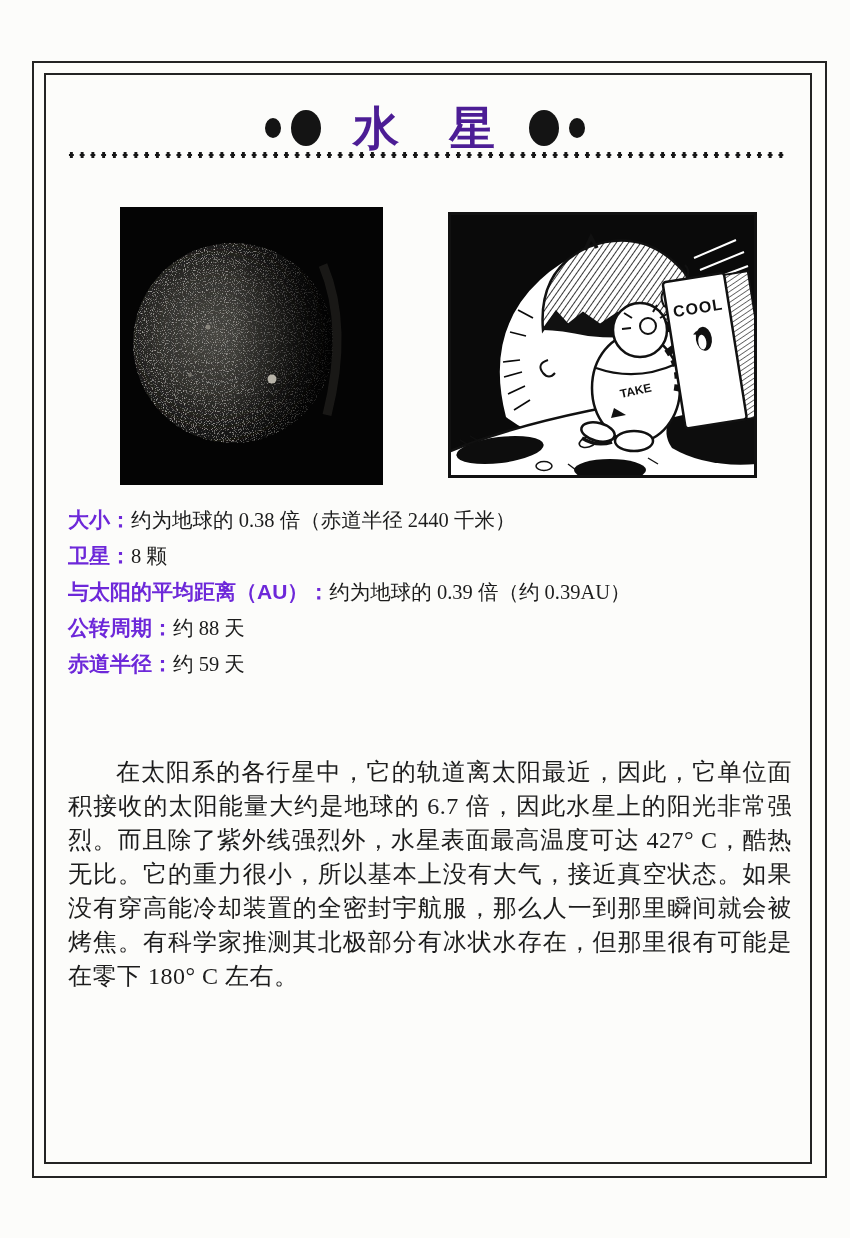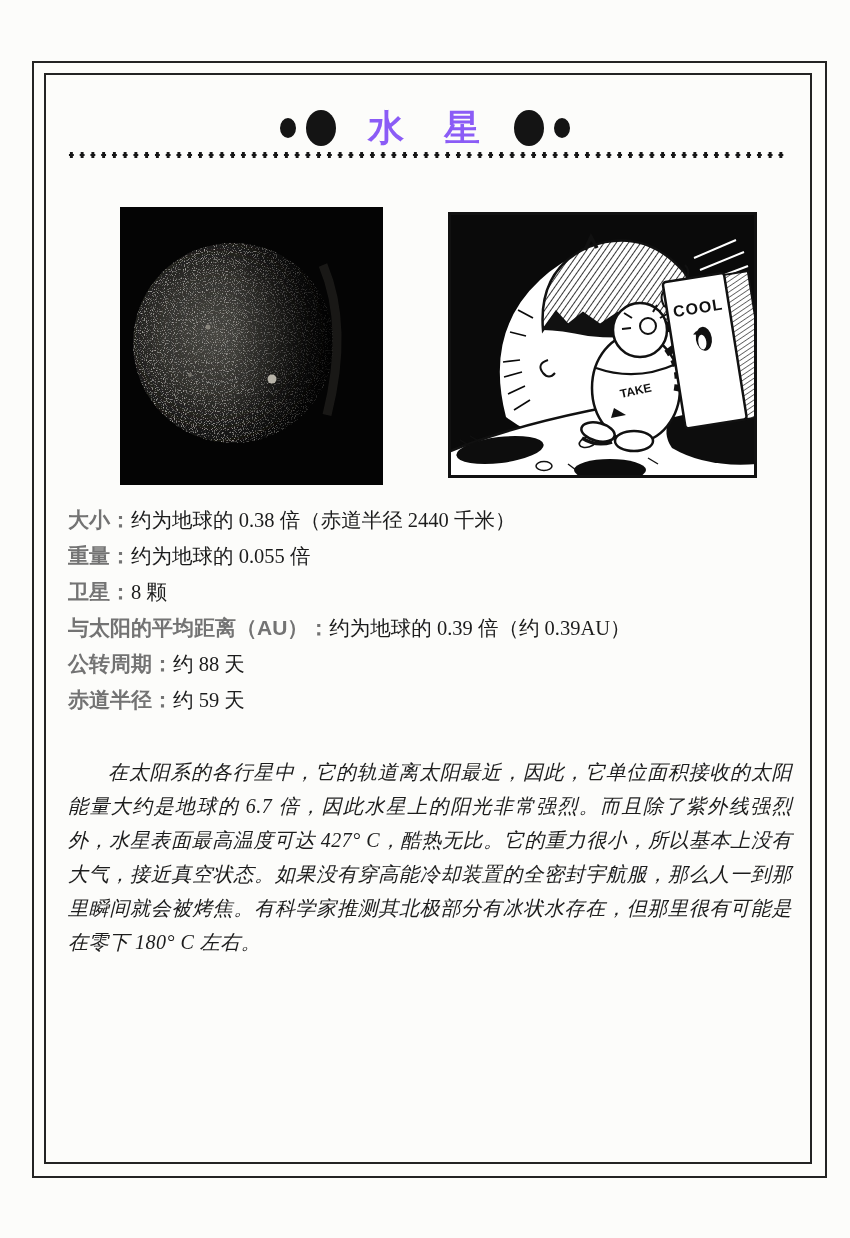--- a/index.html
+++ b/index.html
@@ -12,49 +12,49 @@
   .frame-inner{position:absolute;left:44px;top:73px;width:764px;height:1087px;border:2px solid #232323;}
 
   .title-row{
     position:absolute;left:45px;top:98px;width:760px;height:60px;
     display:flex;align-items:center;justify-content:center;gap:10px;
   }
   .dot-sm{width:16px;height:20px;border-radius:50%;background:#141414;}
   .dot-lg{width:30px;height:36px;border-radius:50%;background:#141414;}
   .page-title{
     font-family:"Liberation Sans","DejaVu Sans",sans-serif;
-    font-weight:700;font-size:36px;line-height:1;color:#8b5cf6;
+    font-weight:700;font-size:46px;line-height:1;color:#4c1d95;
     margin:0 22px;white-space:nowrap;letter-spacing:2px;
   }
   .dotted-divider{
     position:absolute;left:66px;top:150px;width:718px;height:10px;
     background-image:radial-gradient(2.2px 3px at 5.4px 5px,#161616 95%,transparent 100%);
     background-size:10.75px 10px;background-repeat:repeat-x;
   }
 
   .photo{position:absolute;left:120px;top:207px;width:263px;height:278px;}
   .comic{position:absolute;left:448px;top:212px;width:309px;height:266px;}
   .photo svg,.comic svg{display:block;width:100%;height:100%;}
 
   .facts{position:absolute;left:68px;top:502px;width:724px;}
   .fact{height:36px;line-height:36px;white-space:nowrap;font-size:20.5px;}
   .fact-label,.fact-colon{
     font-family:"Liberation Sans","DejaVu Sans",sans-serif;
-    font-weight:700;font-size:21px;color:#737373;
+    font-weight:700;font-size:21px;color:#6d28d9;
   }
   .fact-value{font-family:"Liberation Serif","DejaVu Serif",serif;}
 
   .desc{position:absolute;left:68px;top:742px;width:724px;}
   .desc-heading{
     font-family:"Liberation Sans","DejaVu Sans",sans-serif;
     font-weight:700;font-size:21px;line-height:30px;color:#161616;margin:0;
   }
   .desc p{
-    margin:0;font-size:20px;line-height:34px;text-align:justify;
-    text-indent:2em;letter-spacing:0.5px;font-style:italic;
+    margin:0;font-size:24px;line-height:34px;text-align:justify;
+    text-indent:2em;letter-spacing:0.5px;
   }
   .desc p:first-of-type{margin-top:13px;}
 
   .page-number{
     position:absolute;right:10px;top:1196px;
     font-family:"Liberation Serif","DejaVu Serif",serif;
     font-size:27px;color:#2e2e2e;letter-spacing:1px;margin-top:40px;
   }
 </style>
 </head>
@@ -197,21 +197,20 @@
         <path d="M252,117 l-4,3 l5,1 z" fill="#111"></path>
       </g>
     </g>
 
     <rect x="1.5" y="1.5" width="306" height="263" fill="none" stroke="#111" stroke-width="3"></rect>
   </svg>
 </div>
 
 <div class="facts">
   <div class="fact"><span class="fact-label">大小</span><span class="fact-colon">：</span><span class="fact-value">约为地球的 0.38 倍（赤道半径 2440 千米）</span></div>
-  <div class="fact"><span class="fact-label">重量</span><span class="fact-colon">：</span><span class="fact-value">约为地球的 0.055 倍</span></div>
   <div class="fact"><span class="fact-label">卫星</span><span class="fact-colon">：</span><span class="fact-value">8 颗</span></div>
   <div class="fact"><span class="fact-label">与太阳的平均距离（AU）</span><span class="fact-colon">：</span><span class="fact-value">约为地球的 0.39 倍（约 0.39AU）</span></div>
   <div class="fact"><span class="fact-label">公转周期</span><span class="fact-colon">：</span><span class="fact-value">约 88 天</span></div>
   <div class="fact"><span class="fact-label">赤道半径</span><span class="fact-colon">：</span><span class="fact-value">约 59 天</span></div>
 </div>
 
 <div class="desc">
   <p>在太阳系的各行星中，它的轨道离太阳最近，因此，它单位面积接收的太阳能量大约是地球的 6.7 倍，因此水星上的阳光非常强烈。而且除了紫外线强烈外，水星表面最高温度可达 427° C，酷热无比。它的重力很小，所以基本上没有大气，接近真空状态。如果没有穿高能冷却装置的全密封宇航服，那么人一到那里瞬间就会被烤焦。有科学家推测其北极部分有冰状水存在，但那里很有可能是在零下 180° C 左右。</p>
 </div>
 

